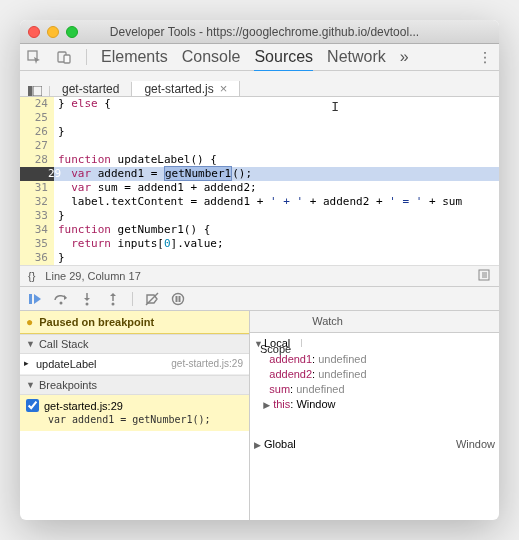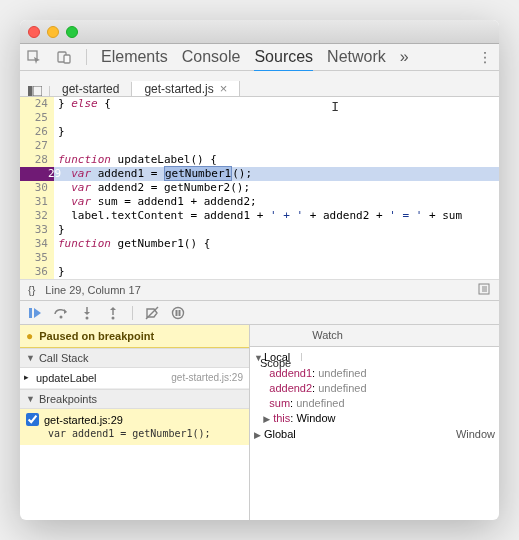--- a/index.html
+++ b/index.html
@@ -58,24 +58,24 @@
   align-items: flex-end;
 }
 .ft-icon { width: 30px; display: flex; align-items: center; justify-content: center; color: #666; border-right: 1px solid #ccc; }
 .ft-tab { padding: 0 12px; display: flex; align-items: center; gap: 6px; font-size: 12px; color: #333; border-right: 1px solid #ccc; }
 .ft-tab.active { background: #fff; }
 .ft-close { font-size: 13px; color: #888; }
 
 .code-area { flex: 0 0 auto; background: #fff; font-family: Menlo, Consolas, monospace; font-size: 11px; overflow: hidden; position: relative; }
 .code-line { display: flex; height: 14px; line-height: 14px; white-space: pre; }
 .gutter { width: 34px; text-align: right; padding-right: 6px; color: #888; background: #fef9c3; user-select: none; }
-.code-line.hl .gutter { background: #701a75; color: #fff; padding-left: 28px; }
+.code-line.hl .gutter { background: #404040; color: #fff; padding-left: 28px; }
 .code-line.hl { background: #c9d8f0; }
 .code-text { padding-left: 4px; }
-.kw { color: #a71d5d; font-style: italic; }
+.kw { color: #a71d5d; }
 .fn { color: #000; }
 .str { color: #183691; }
 .num { color: #0086b3; }
 .sel-hl { background: #a9c1e8; border: 1px solid #708fc6; padding: 0; }
 .cursor-mark { position: absolute; color: #333; font-size: 13px; }
 
 .status-bar { height: 22px; background: #f3f3f3; border-top: 1px solid #ddd; border-bottom: 1px solid #ccc; display: flex; align-items: center; padding: 0 8px; font-size: 11px; color: #555; gap: 10px; }
 .status-bar .sb-right { margin-left: auto; }
 
 .debug-toolbar { height: 24px; background: #f3f3f3; border-bottom: 1px solid #ccc; display: flex; align-items: center; padding: 0 6px; gap: 8px; }
@@ -105,34 +105,35 @@
 
 .scope-tabs { height: 22px; border-bottom: 1px solid #ccc; display: flex; align-items: stretch; font-size: 11px; background: #f3f3f3; }
 .scope-tab { padding: 4px 10px; color: #555; }
 .scope-tab.active { background: #fff; border-right: 1px solid #ccc; color: #222; margin-top: 28px; }
 
 .scope-body { flex: 1; padding: 3px 4px; font-family: Liberation Sans, sans-serif; font-size: 11px; overflow: auto; }
 .scope-row { white-space: pre; line-height: 15px; }
 .scope-key { color: #a71d5d; }
 .scope-val { color: #888; }
 .scope-tri { color: #666; font-size: 9px; display: inline-block; width: 10px; }
-.scope-row.global { display: flex; margin-top: 0; }
+.scope-row.global { display: flex; margin-top: 24px; }
 .scope-row.global .gv { margin-left: auto; color: #555; }
 </style>
 </head>
 <body>
 
 <div class="window">
 
   <div class="titlebar">
     <div class="traffic">
       <div class="tlight tl-r"></div>
       <div class="tlight tl-y"></div>
       <div class="tlight tl-g"></div>
     </div>
+    <div class="title">Developer Tools - https://googlechrome.github.io/devtool...</div>
   </div>
 
   <div class="toolbar">
     <span class="tb-icon">
       <svg width="14" height="14" viewBox="0 0 14 14">
           <rect x="1" y="1" width="9" height="9" fill="none" stroke="#555" stroke-width="1.3"></rect>
           <path d="M7 7 L13 10 L10 11 L9 14 Z" fill="#555"></path>
         </svg>
     </span>
     <span class="tb-icon">
@@ -168,26 +169,25 @@
   </div>
 
   <div class="code-area" id="code-area">
     <span class="cursor-mark" style="top:2px; right:160px;">I</span>
   <div class="code-line"><div class="gutter">24</div><div class="code-text">} <span class="kw">else</span> {</div></div>
       <div class="code-line"><div class="gutter">25</div></div>
       <div class="code-line"><div class="gutter">26</div><div class="code-text">}</div></div>
       <div class="code-line"><div class="gutter">27</div><div class="code-text"></div></div>
       <div class="code-line"><div class="gutter">28</div><div class="code-text"><span class="kw">function</span> <span class="fn">updateLabel</span>() {</div></div>
       <div class="code-line hl"><div class="gutter">29</div><div class="code-text">  <span class="kw">var</span> addend1 = <span class="sel-hl">getNumber1</span>();</div></div>
-      <div class="code-line"><div class="gutter">30</div><div class="code-text">  <span class="kw">var</span> addend2 = getNumber2();</div></div>
       <div class="code-line"><div class="gutter">31</div><div class="code-text">  <span class="kw">var</span> sum = addend1 + addend2;</div></div>
       <div class="code-line"><div class="gutter">32</div><div class="code-text">  label.textContent = addend1 + <span class="str">' + '</span> + addend2 + <span class="str">' = '</span> + sum</div></div>
       <div class="code-line"><div class="gutter">33</div><div class="code-text">}</div></div>
       <div class="code-line"><div class="gutter">34</div><div class="code-text"><span class="kw">function</span> <span class="fn">getNumber1</span>() {</div></div>
-      <div class="code-line"><div class="gutter">35</div></div>
+      <div class="code-line"><div class="gutter">35</div><div class="code-text">  <span class="kw">return</span> inputs[<span class="num">0</span>].value;</div></div>
       <div class="code-line"><div class="gutter">36</div><div class="code-text">}</div></div>
     </div>
 
   <div class="status-bar">
     <span>{}</span>
     <span>Line 29, Column 17</span>
     <span class="sb-right">
       <svg width="14" height="12" viewBox="0 0 14 12">
           <rect x="2" y="1" width="10" height="10" fill="none" stroke="#888"></rect>
           <line x1="5" y1="4" x2="10" y2="4" stroke="#888"></line>

